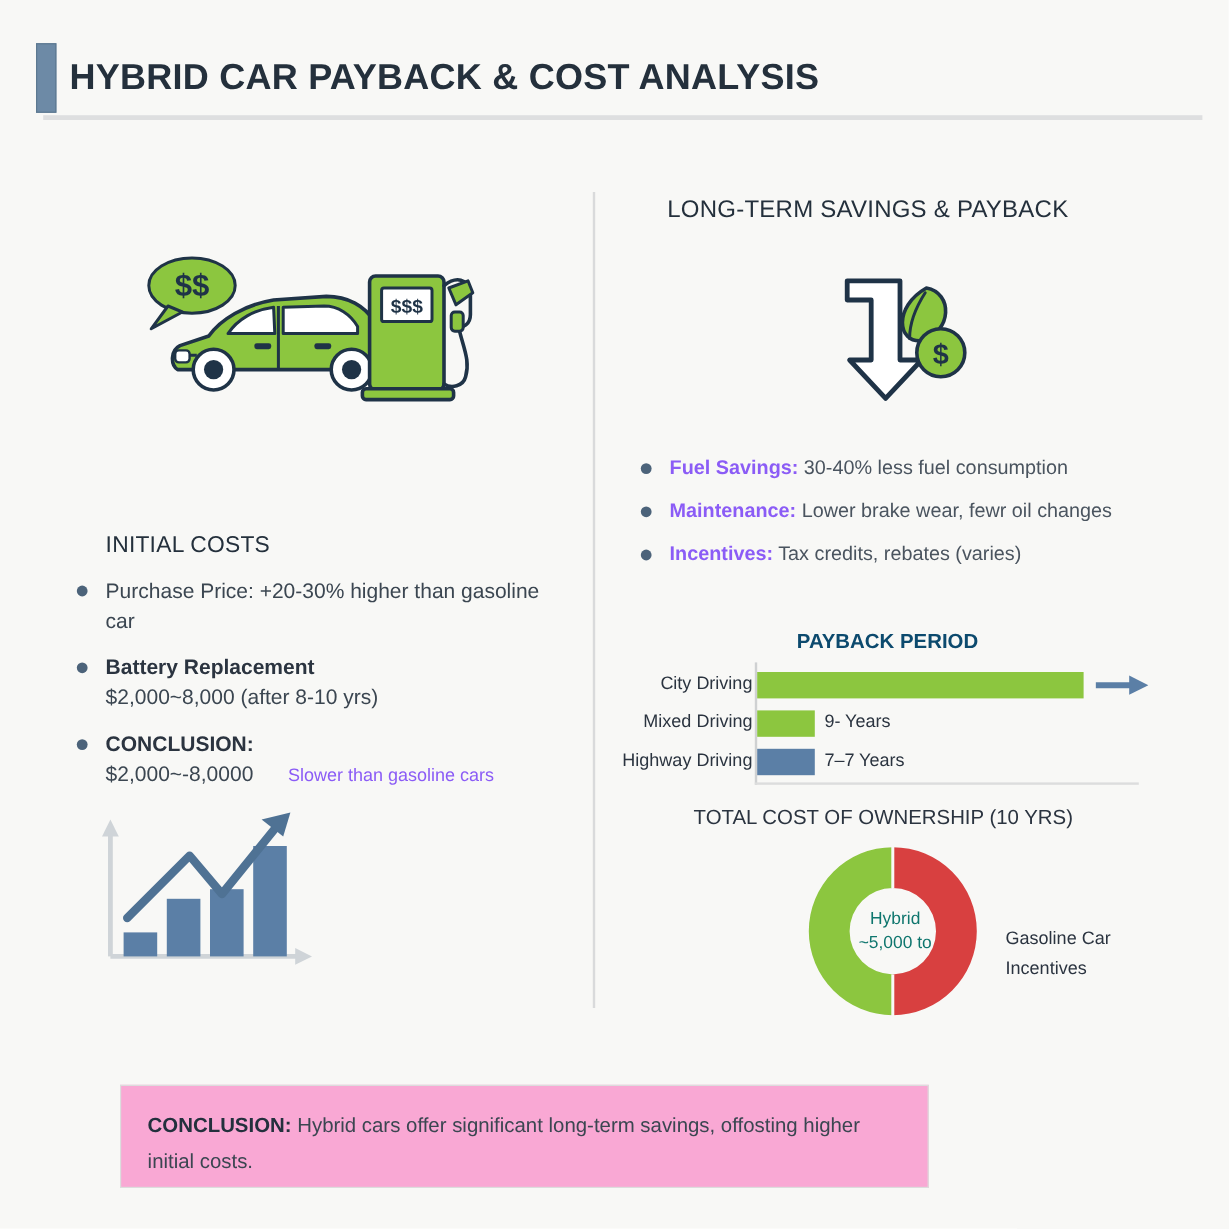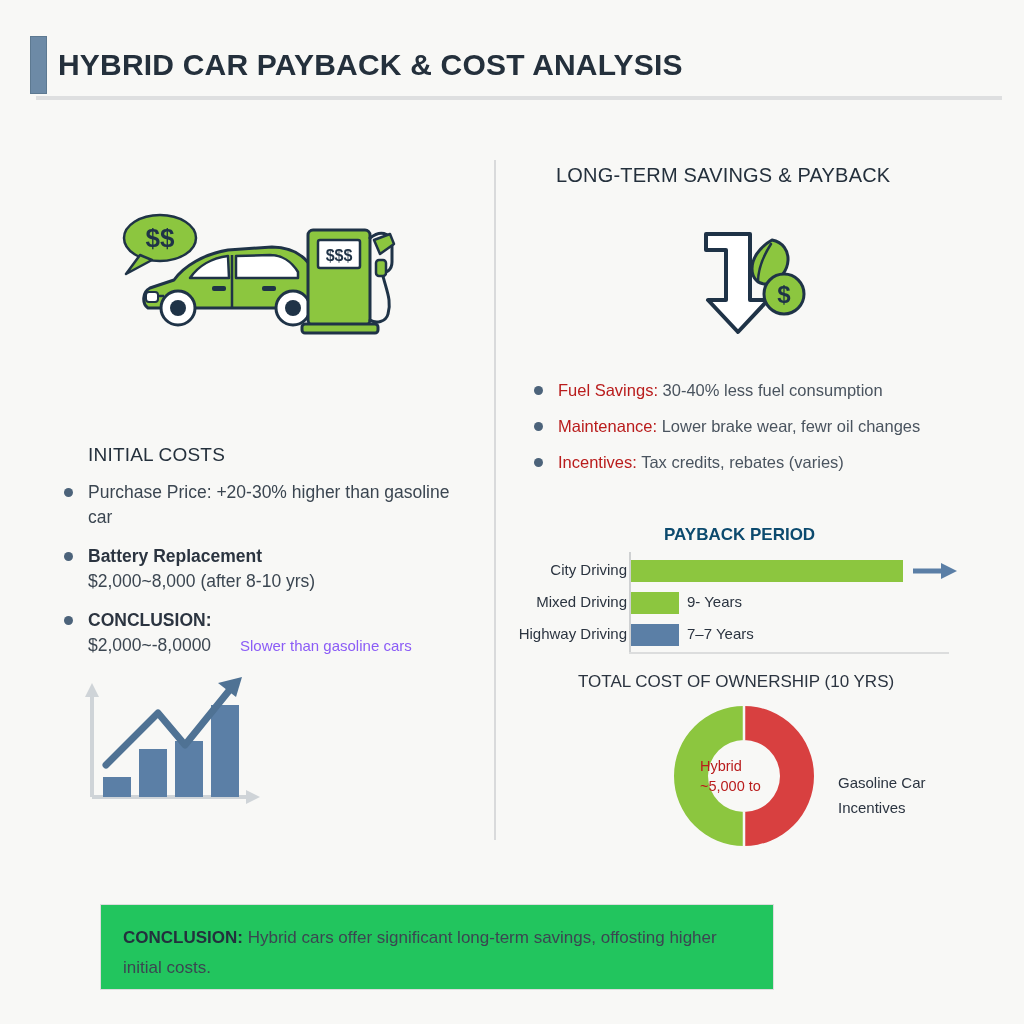--- a/index.html
+++ b/index.html
@@ -109,22 +109,22 @@
 
   
   #savings-list {
     left: 532px; top: 372px;
     width: 460px;
     font-size: 16.5px;
     line-height: 36px;
   }
   #savings-list .bullet-item::before { top: 14px; }
   #savings-list .b-strong {
-    font-weight: normal;
-    color: #b91c1c;
+    font-weight: bold;
+    color: #8b5cf6;
   }
   #savings-list .b-rest { color: #4a545f; }
 
   
   .growth-illus {
     position: absolute;
     left: 70px; top: 665px;
     width: 200px; height: 160px;
   }
 
@@ -207,40 +207,40 @@
   
   #donut {
     position: absolute;
     left: 668px; top: 700px;
     width: 152px; height: 152px;
   }
   .donut-center-text {
     position: absolute;
     left: 700px; top: 756px;
     width: 92px;
-    text-align: left;
+    text-align: center;
     font-size: 14.5px;
     line-height: 20px;
-    color: #b91c1c;
+    color: #0f766e;
   }
   .donut-legend {
     position: absolute;
     left: 838px; top: 770px;
     width: 150px;
     font-size: 15px;
     line-height: 25px;
     color: #2b3440;
   }
 
   
   #conclusion-box {
     position: absolute;
     left: 100px; top: 904px;
     width: 672px; height: 84px;
-    background: #22c55e;
+    background: #f9a8d4;
     border: 1px solid #dcdddd;
   }
   #conclusion-text {
     position: absolute;
     left: 22px; top: 18px;
     width: 630px;
     font-size: 17px;
     line-height: 30px;
     color: #3b4651;
   }

